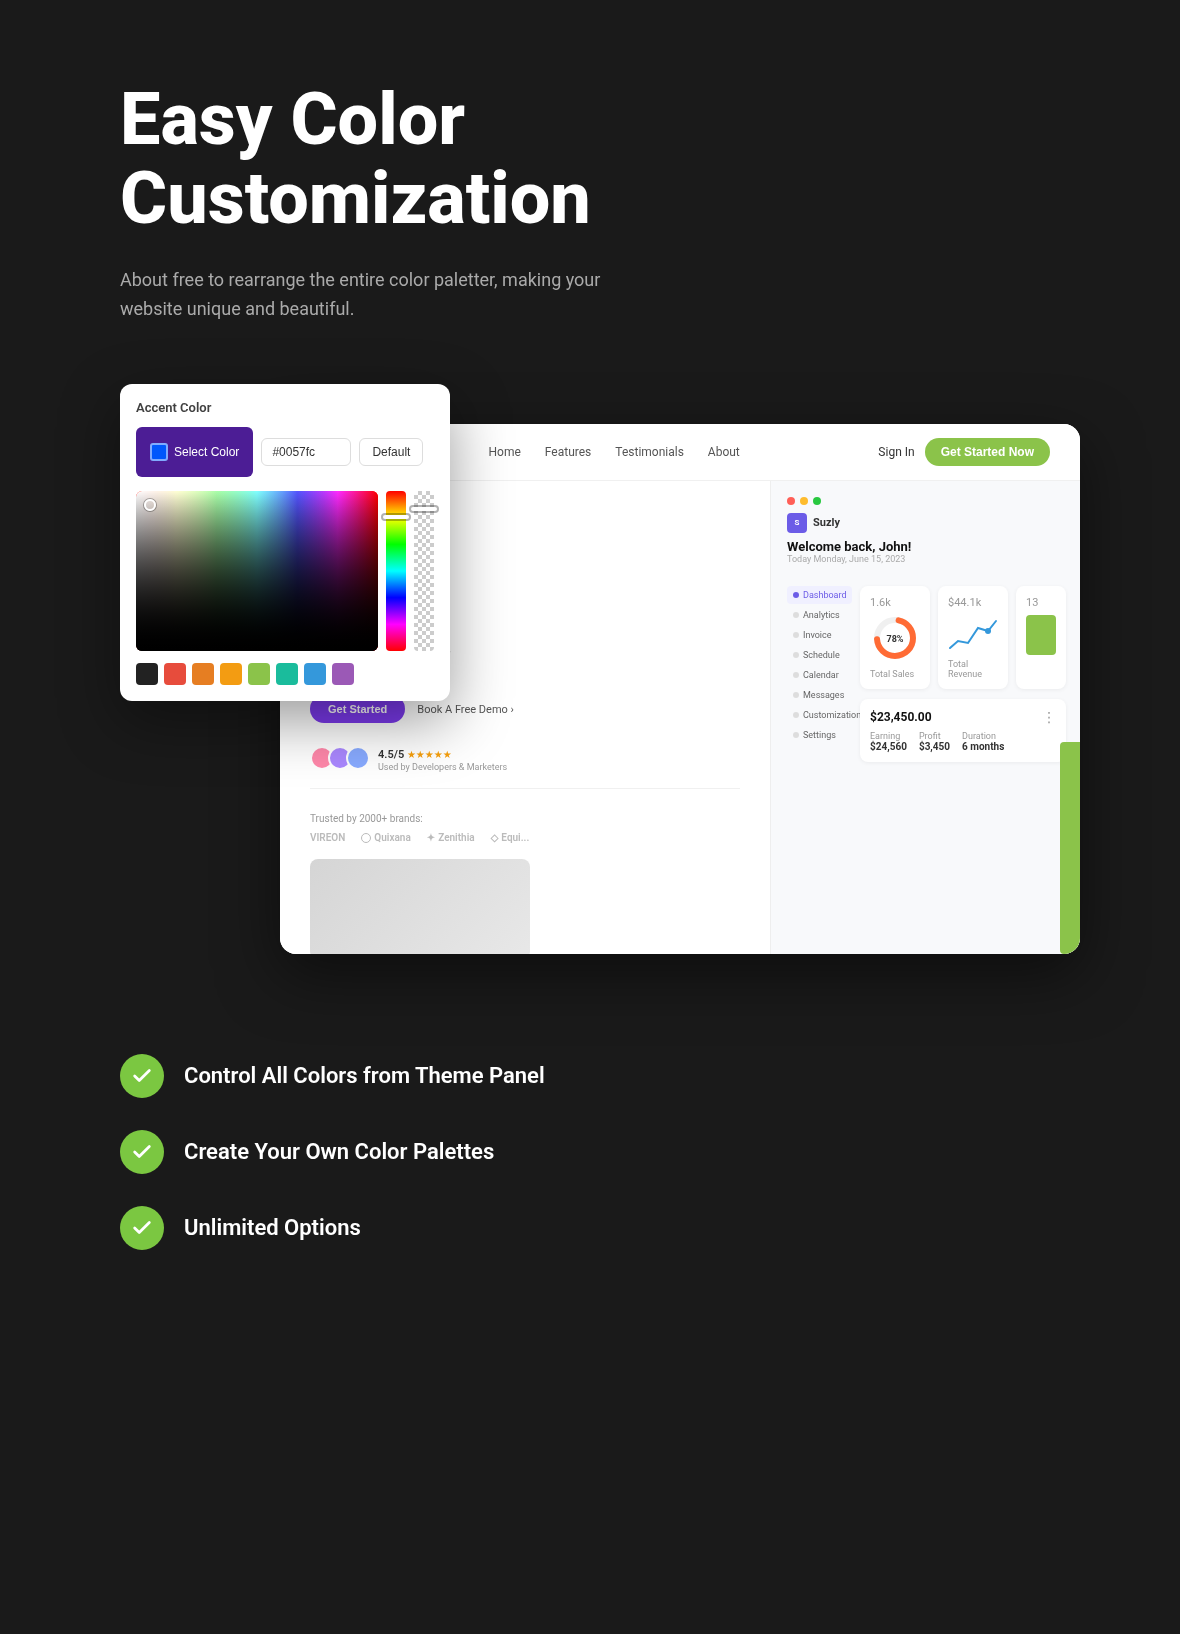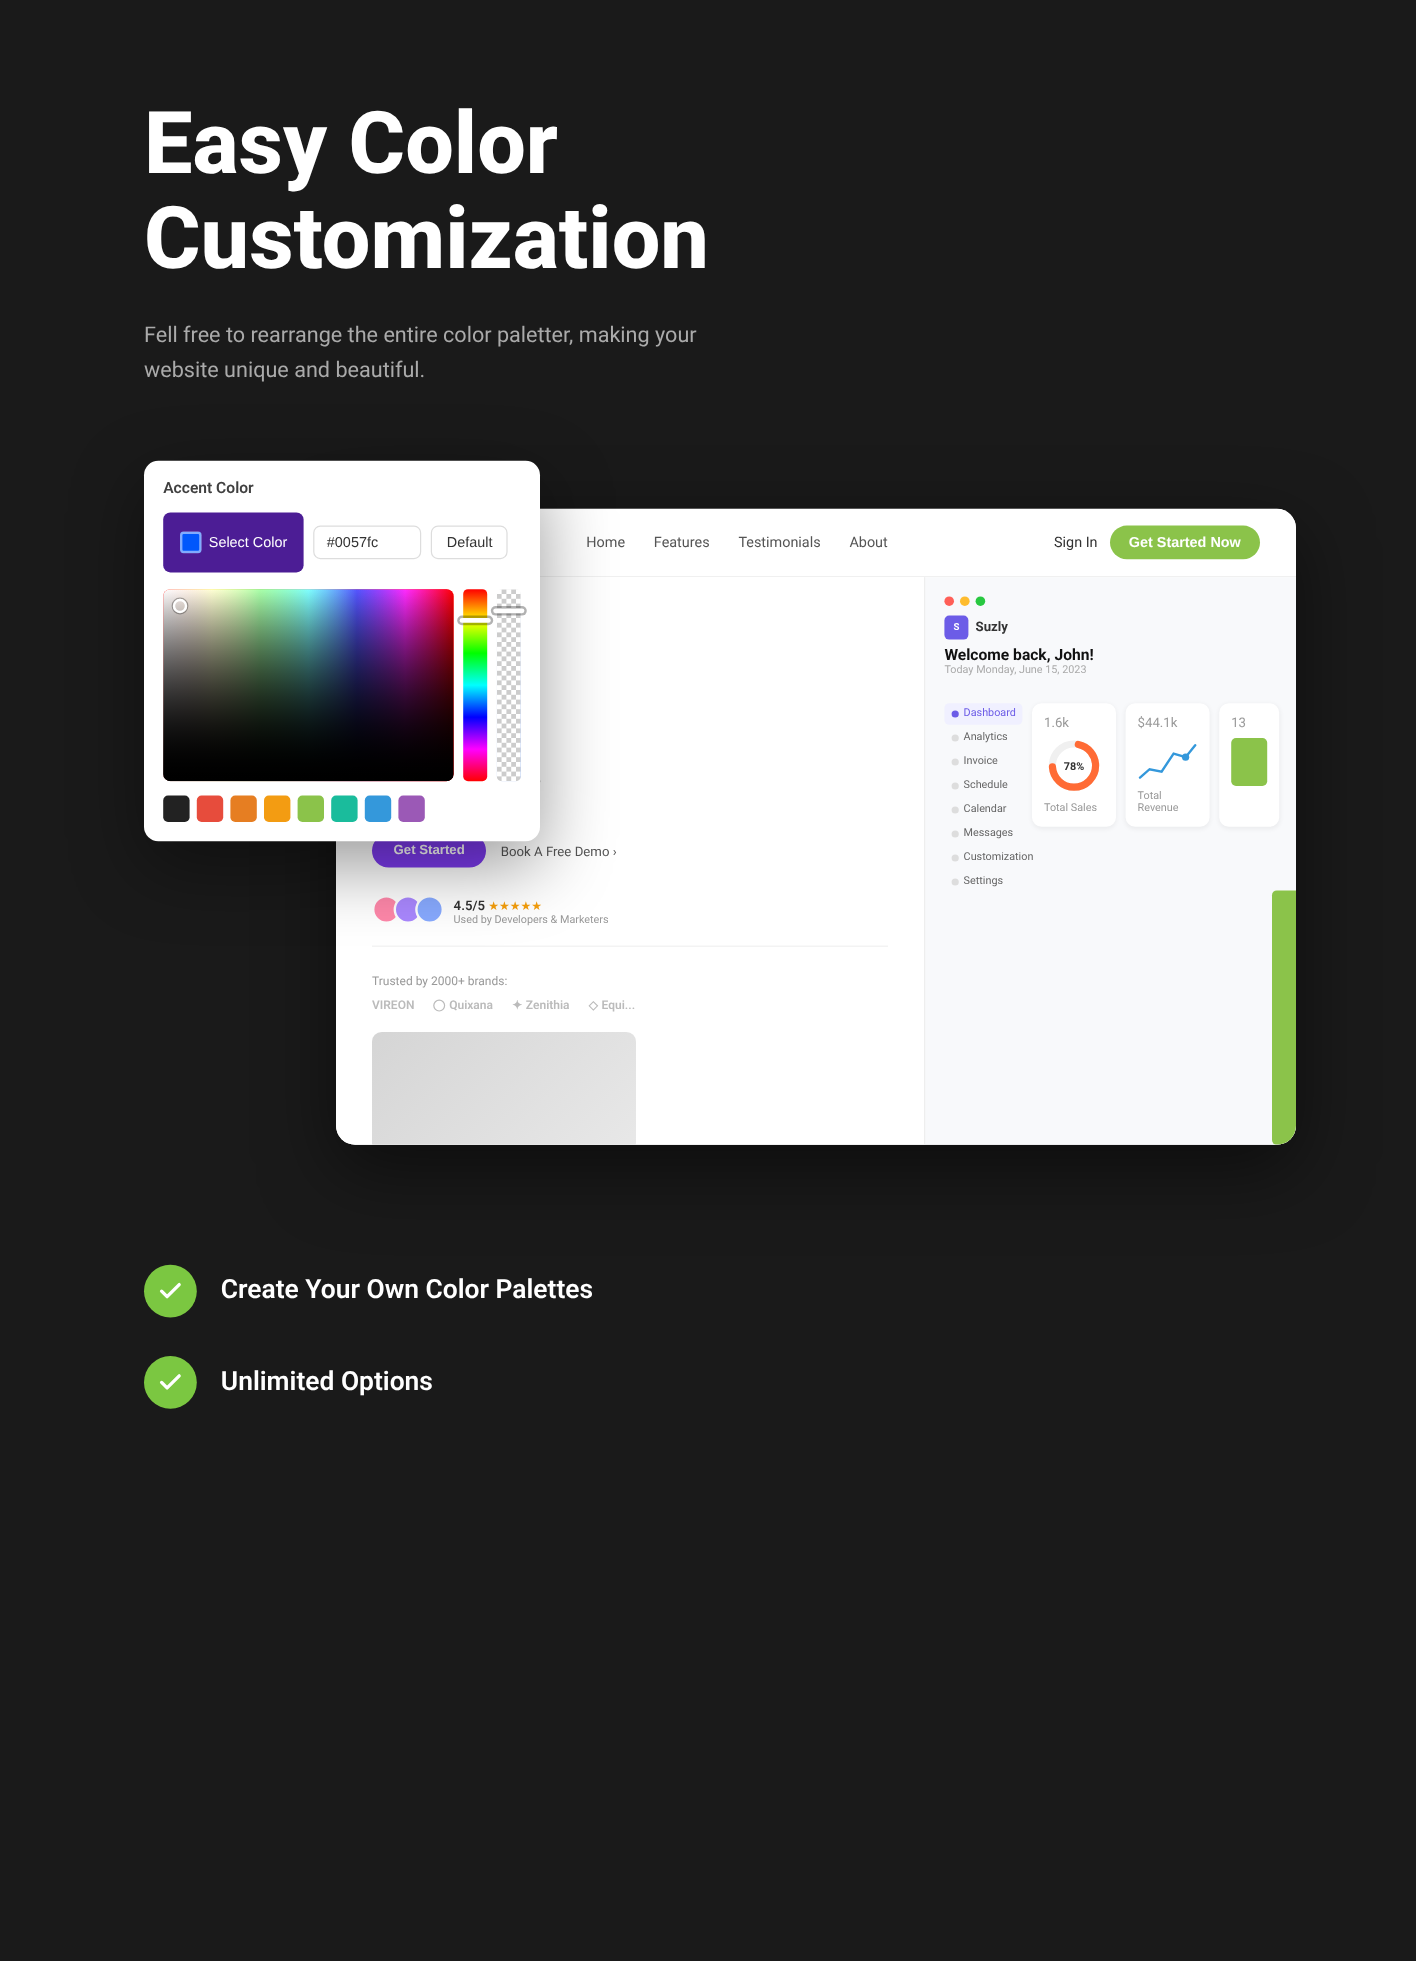--- a/index.html
+++ b/index.html
@@ -453,21 +453,21 @@
   </style>
 </head>
 <body>
 
 <div class="page-container">
 
   <h1 class="hero-title">
     <span>Easy Color</span><br>
     <span>Customization</span>
   </h1>
-  <p class="hero-subtitle">Fell free to rearrange the entire color paletter, making your website unique and beautiful.</p>
+  <p class="hero-subtitle">About free to rearrange the entire color paletter, making your website unique and beautiful.</p>
 
   <div class="screenshot-area">
 
     <div class="color-picker-panel">
       <div class="panel-title">Accent Color</div>
 
       <div class="color-controls-row">
         <button class="select-color-btn">Select Color</button>
         <input class="hex-input" type="text" value="#0057fc" style="">
         <button class="default-btn">Default</button>
@@ -643,30 +643,58 @@
                   </svg>
                   <div class="metric-label">Total Revenue</div>
                 </div>
 
                 <div class="metric-card" style="min-width:50px;flex:0.5;">
                   <div style="font-size:11px;color:#999;">13</div>
                   <div style="width:100%;height:40px;background:#8bc34a;border-radius:4px;margin:6px 0;"></div>
                 </div>
               </div>
 
+              <div class="revenue-card">
+                <div style="display:flex;justify-content:space-between;align-items:center;margin-bottom:4px;">
+                  <span style="font-size:12px;font-weight:700;color:#111;">$23,450.00</span>
+                  <span style="font-size:14px;color:#999;cursor:pointer;">⋮</span>
+                </div>
+                <div class="revenue-meta">
+                  <div class="rev-item">
+                    <span>Earning</span>
+                    <strong>$24,560</strong>
+                  </div>
+                  <div class="rev-item">
+                    <span>Profit</span>
+                    <strong>$3,450</strong>
+                  </div>
+                  <div class="rev-item">
+                    <span>Duration</span>
+                    <strong>6 months</strong>
+                  </div>
+                </div>
+              </div>
 
               <div style="position:absolute;right:0;top:60%;width:20px;bottom:0;background:#8bc34a;border-radius:4px 0 0 4px;"></div>
             </div>
           </div>
         </div>
       </div>
     </div>
   </div>
 
   <div class="features-list">
+    <div class="feature-item">
+      <div class="check-icon">
+        <svg viewBox="0 0 24 24" fill="none" stroke="white" stroke-width="3" stroke-linecap="round" stroke-linejoin="round">
+          <polyline points="20 6 9 17 4 12"></polyline>
+        </svg>
+      </div>
+      <span class="feature-text">Control All Colors from Theme Panel</span>
+    </div>
 
     <div class="feature-item">
       <div class="check-icon">
         <svg viewBox="0 0 24 24" fill="none" stroke="white" stroke-width="3" stroke-linecap="round" stroke-linejoin="round">
           <polyline points="20 6 9 17 4 12"></polyline>
         </svg>
       </div>
       <span class="feature-text">Create Your Own Color Palettes</span>
     </div>
 

